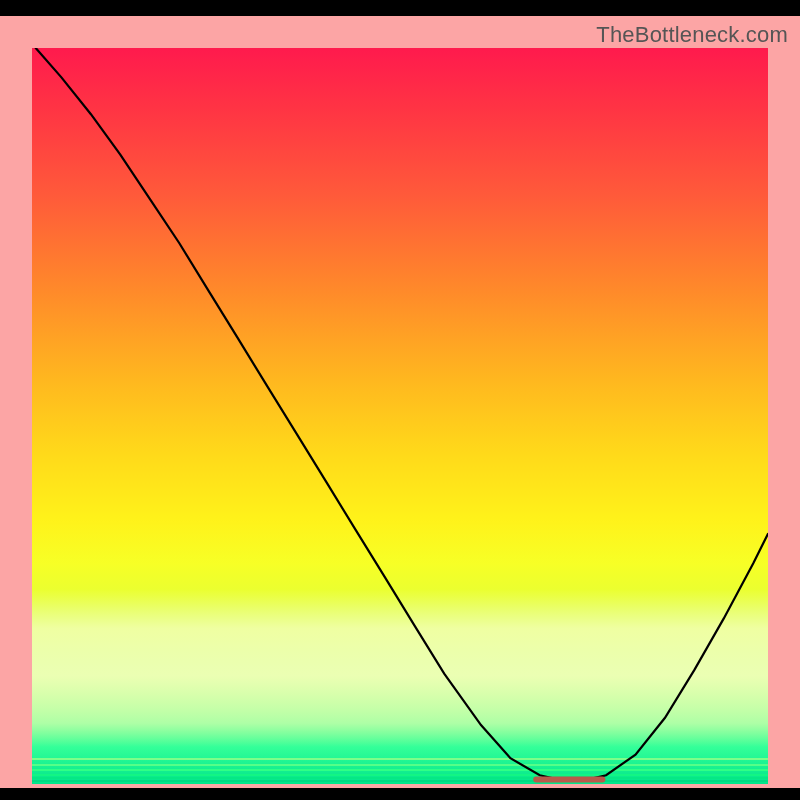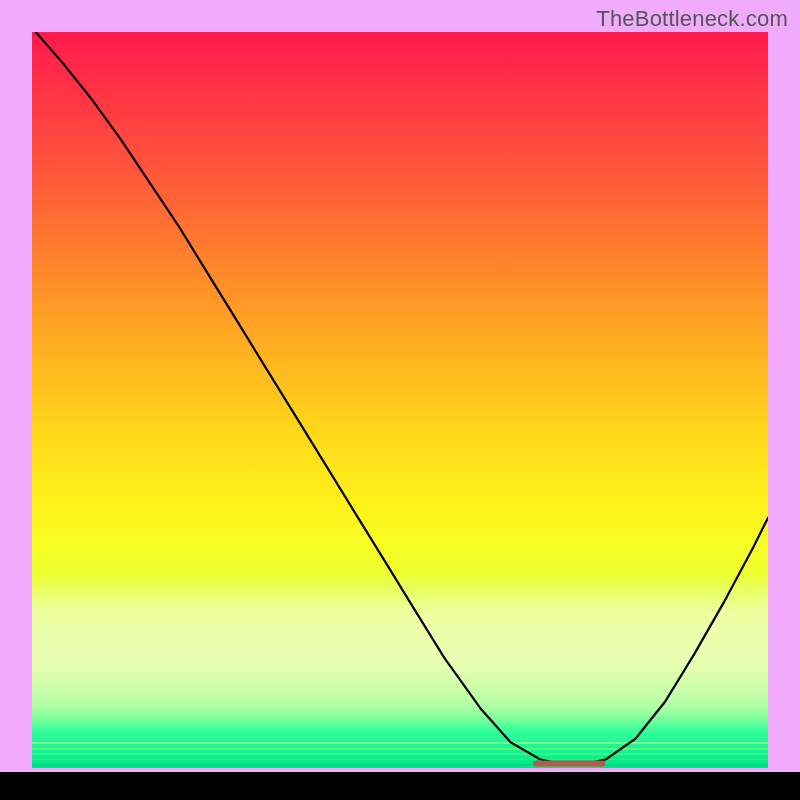--- a/index.html
+++ b/index.html
@@ -8,21 +8,22 @@
     width: 800px;
     height: 800px;
     background: #000;
     overflow: hidden;
     font-family: Arial, Helvetica, sans-serif;
   }
   .frame {
     position: relative;
     width: 800px;
     height: 772px;
-    background: #f0abfc;
+    background: #fca5a5;
+    margin-top: 16px;
   }
   .watermark {
     position: absolute;
     top: 6px;
     right: 12px;
     color: #555;
     font-size: 22px;
     font-weight: 500;
     letter-spacing: 0.2px;
     z-index: 10;

